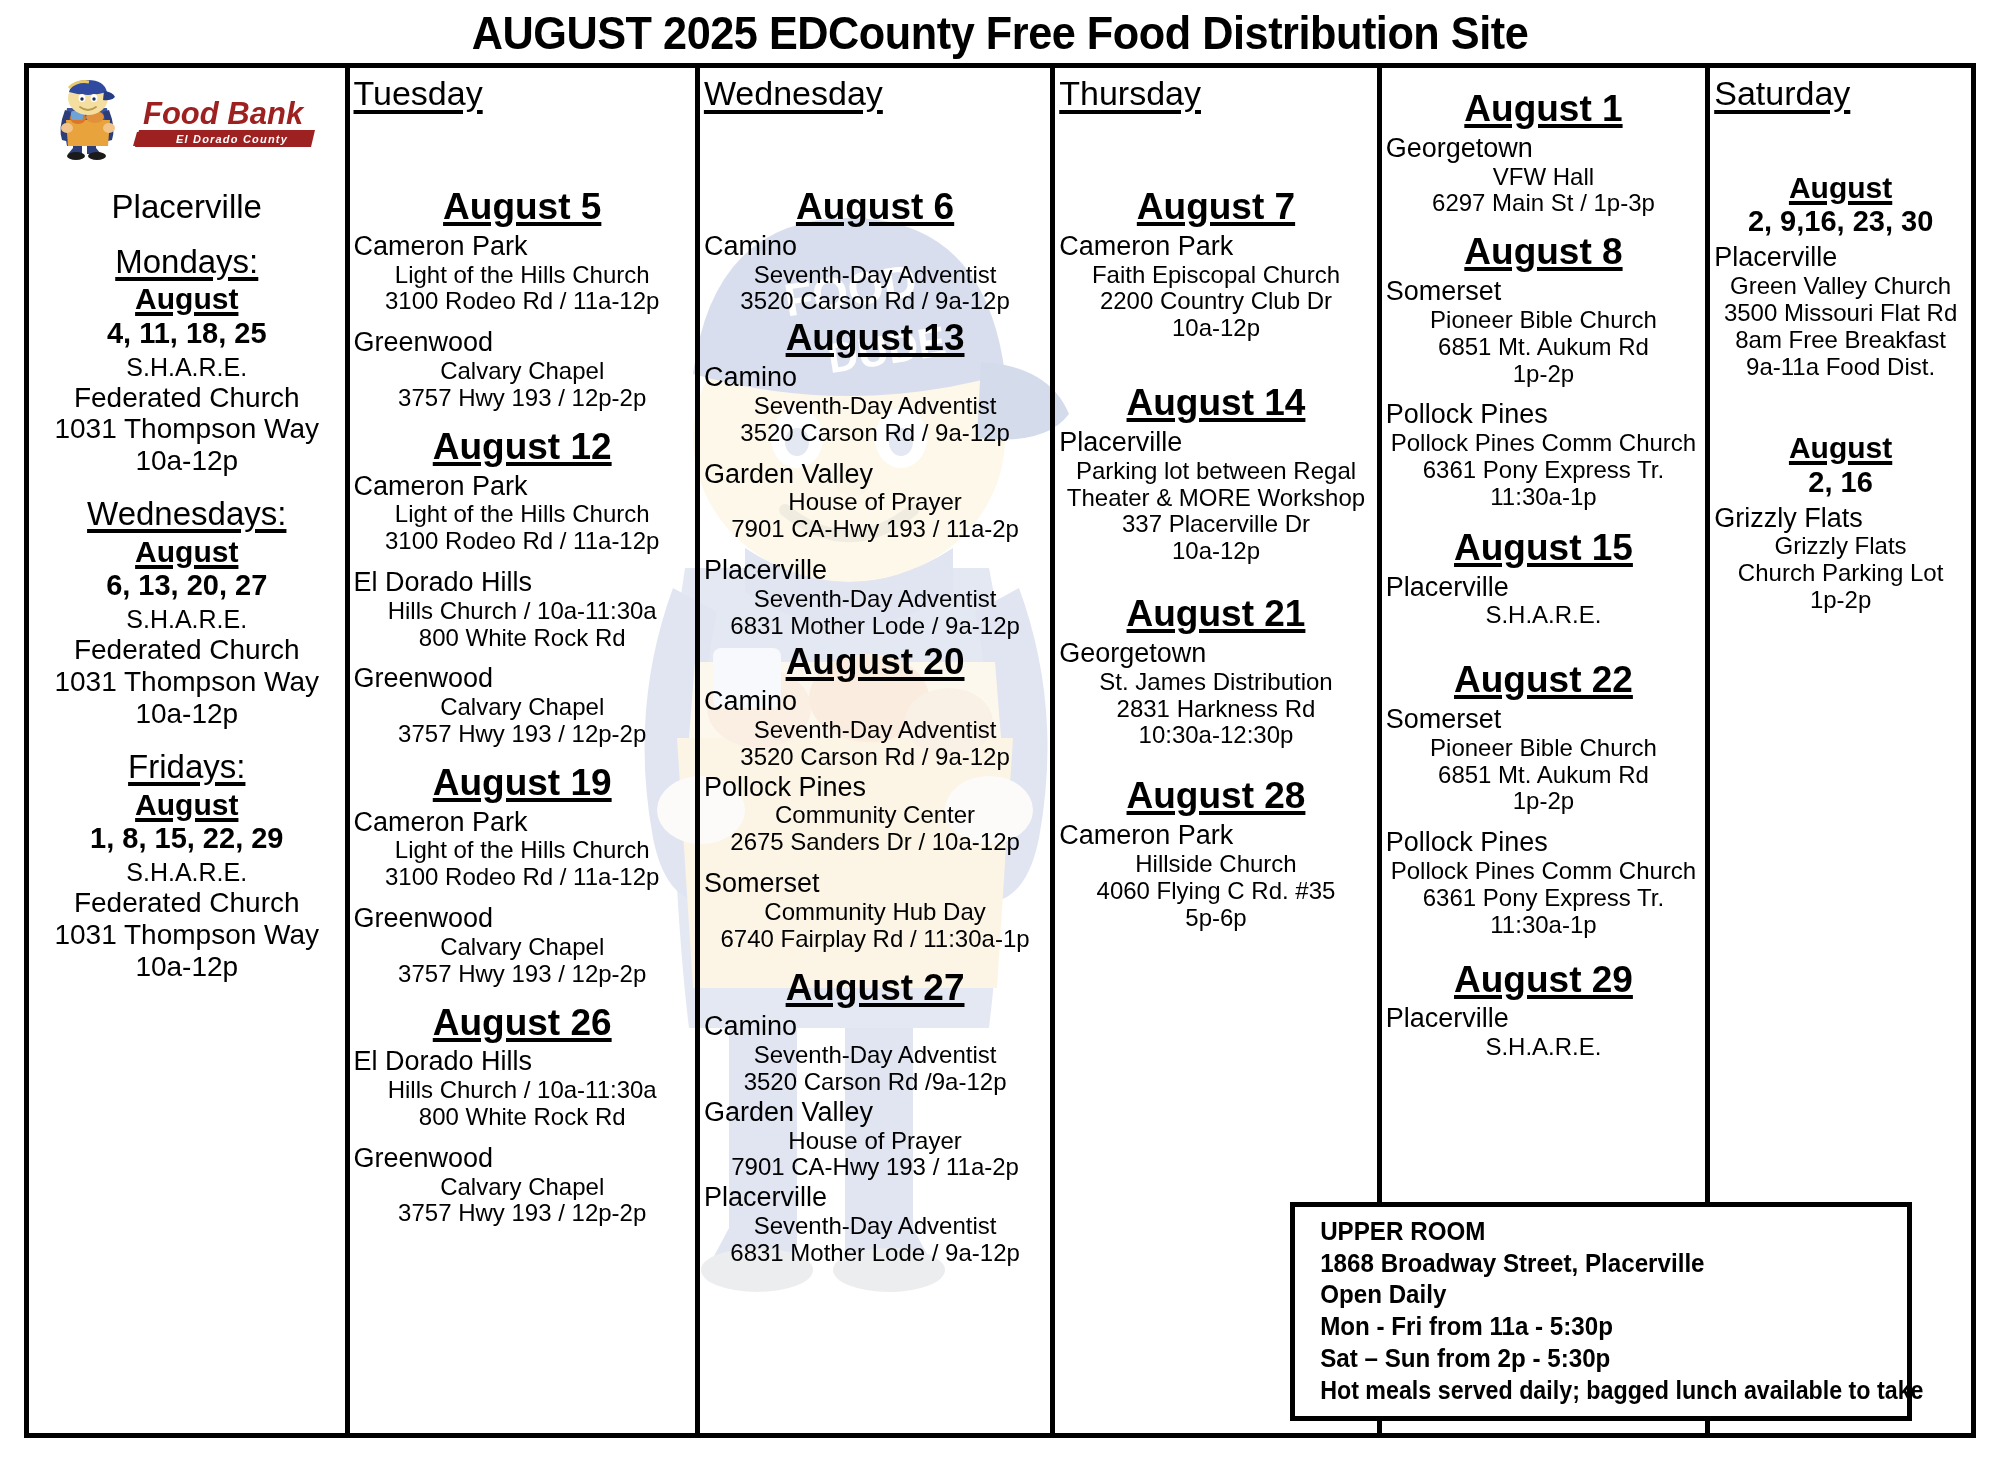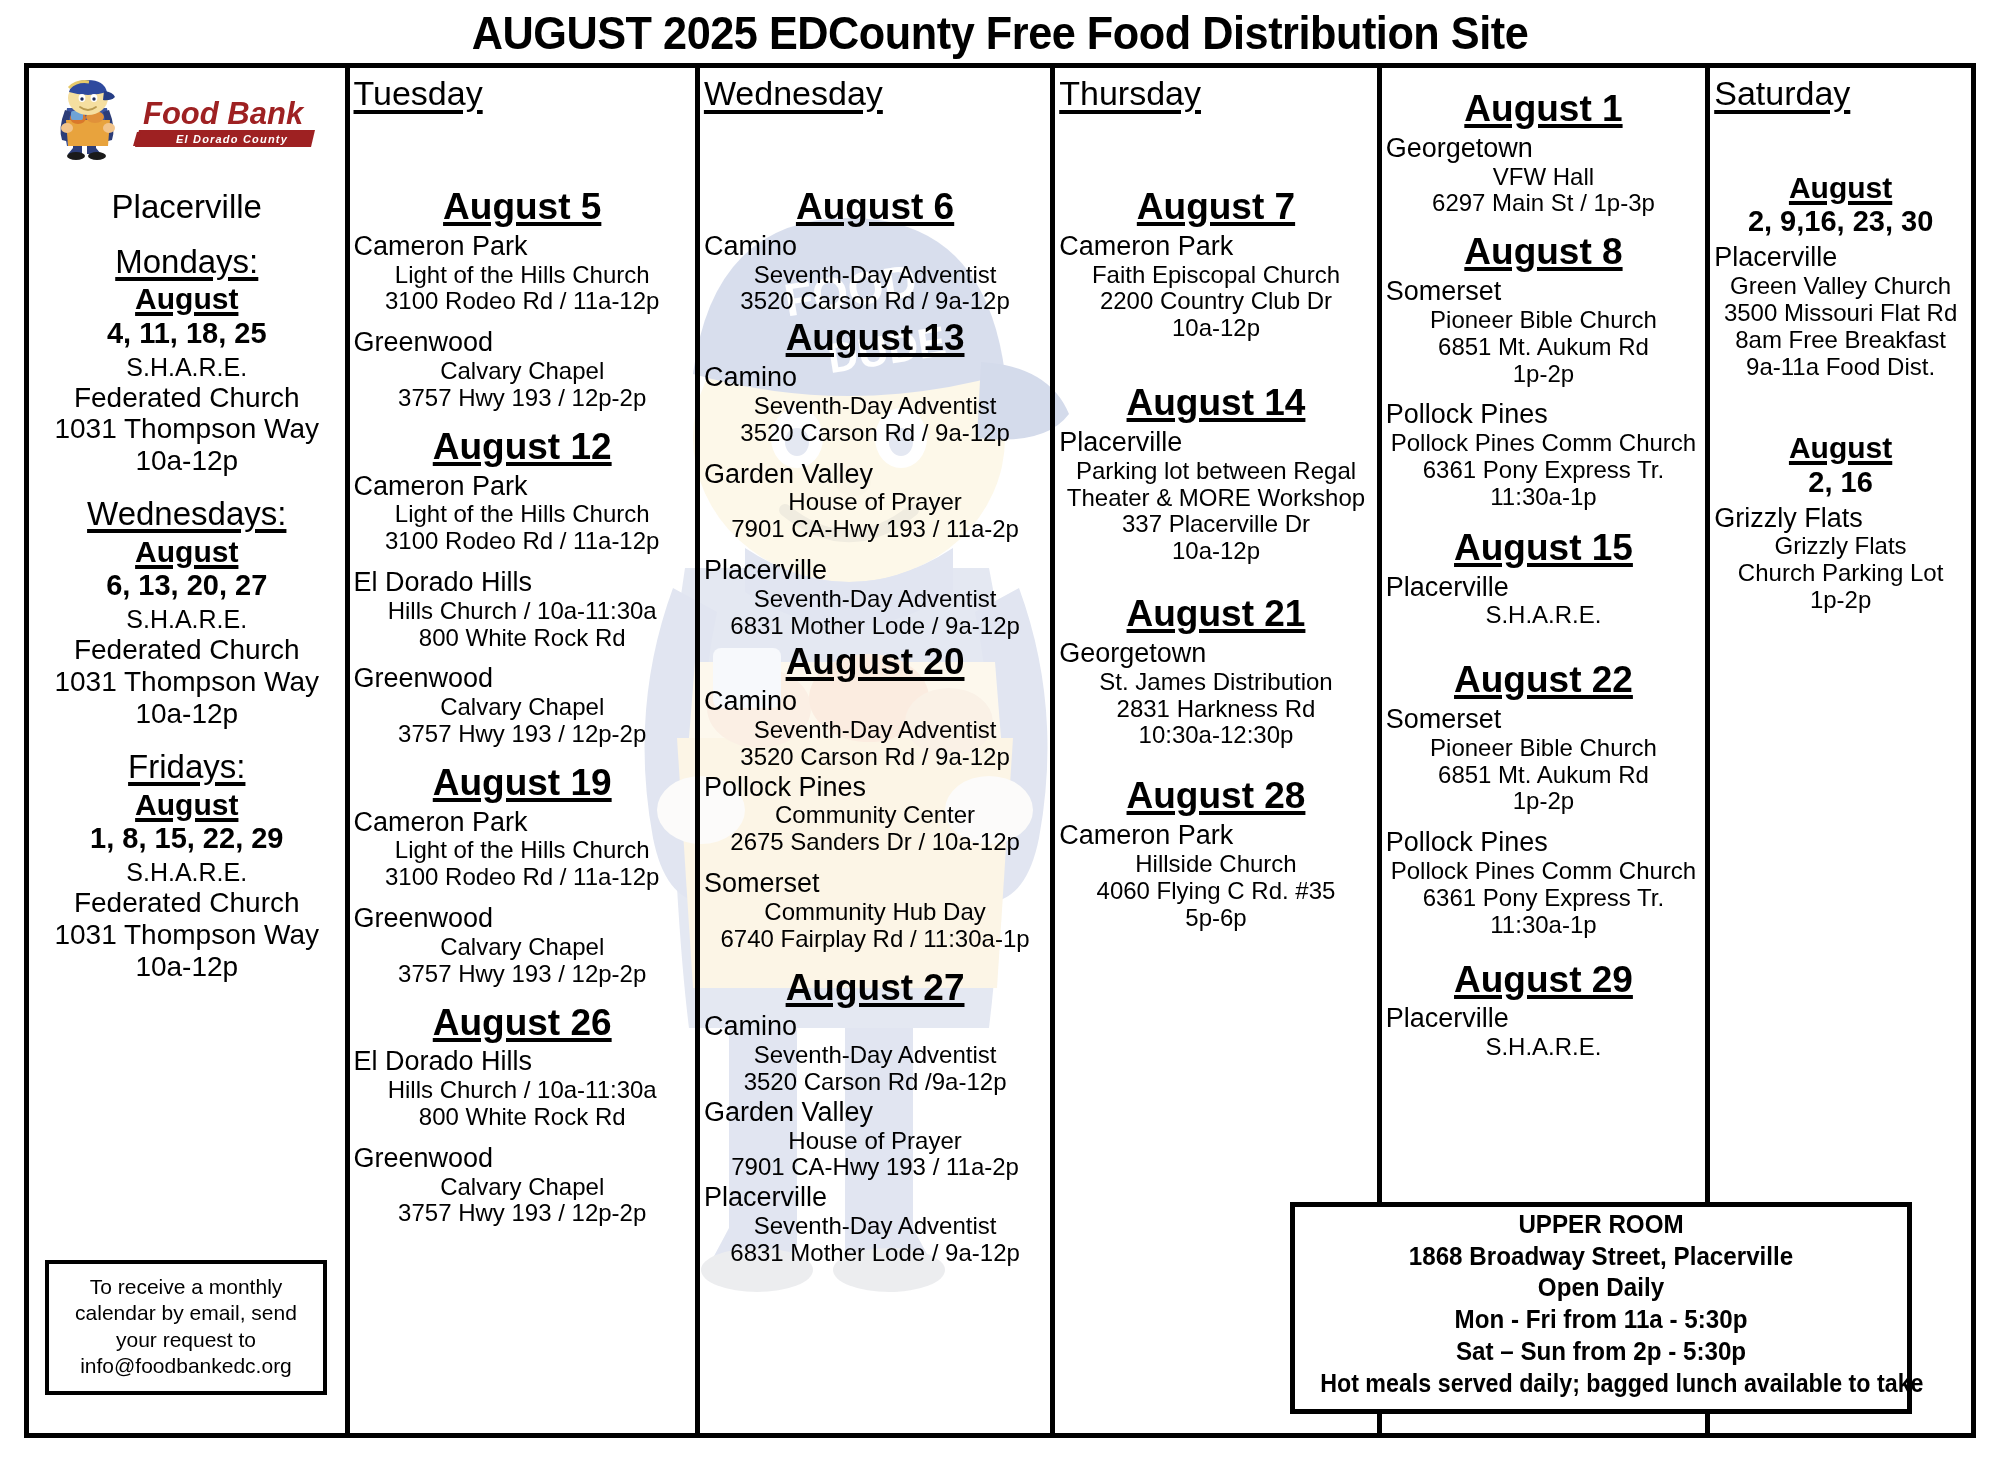--- a/index.html
+++ b/index.html
@@ -121,22 +121,21 @@
     box-sizing:border-box;
     z-index:3;
   }
   
   .upperroom{
     position:absolute;
     left:1290px;top:1202px;
     width:622px;
     border:5px solid #000;
     background:#fff;
-    text-align:center;
-    padding:2px 4px 11px 4px;
+    padding:9px 4px 11px 4px;
     box-sizing:border-box;
     z-index:5;
     font-weight:bold;
   }
   .ur-line{font-size:26px;line-height:1.22;transform:scaleX(0.93);transform-origin:center;white-space:nowrap;}
   .ur-last{font-size:25px;}
 </style>
 </head>
 <body>
 
@@ -243,26 +242,20 @@
     <div class="ctr plain-tight">10a-12p</div>
 
     <div class="ctr dayname">Fridays:</div>
     <div class="ctr aug-line">August</div>
     <div class="ctr dates-line">1, 8, 15, 22, 29</div>
     <div class="ctr plain">S.H.A.R.E.</div>
     <div class="ctr plain-tight">Federated Church</div>
     <div class="ctr plain-tight">1031 Thompson Way</div>
     <div class="ctr plain-tight">10a-12p</div>
 
-    <div class="emailbox">
-      <div>To receive a monthly</div>
-      <div>calendar by email, send</div>
-      <div>your request to</div>
-      <div>info@foodbankedc.org</div>
-    </div>
   </div>
 
   <div class="col c2">
     <div class="dayhead">Tuesday</div>
 
     <div class="gap" style="height:62px"></div>
     <div class="datehead">August 5</div>
     <div class="site">Cameron Park</div>
     <div class="det">Light of the Hills Church</div>
     <div class="det">3100 Rodeo Rd / 11a-12p</div>

